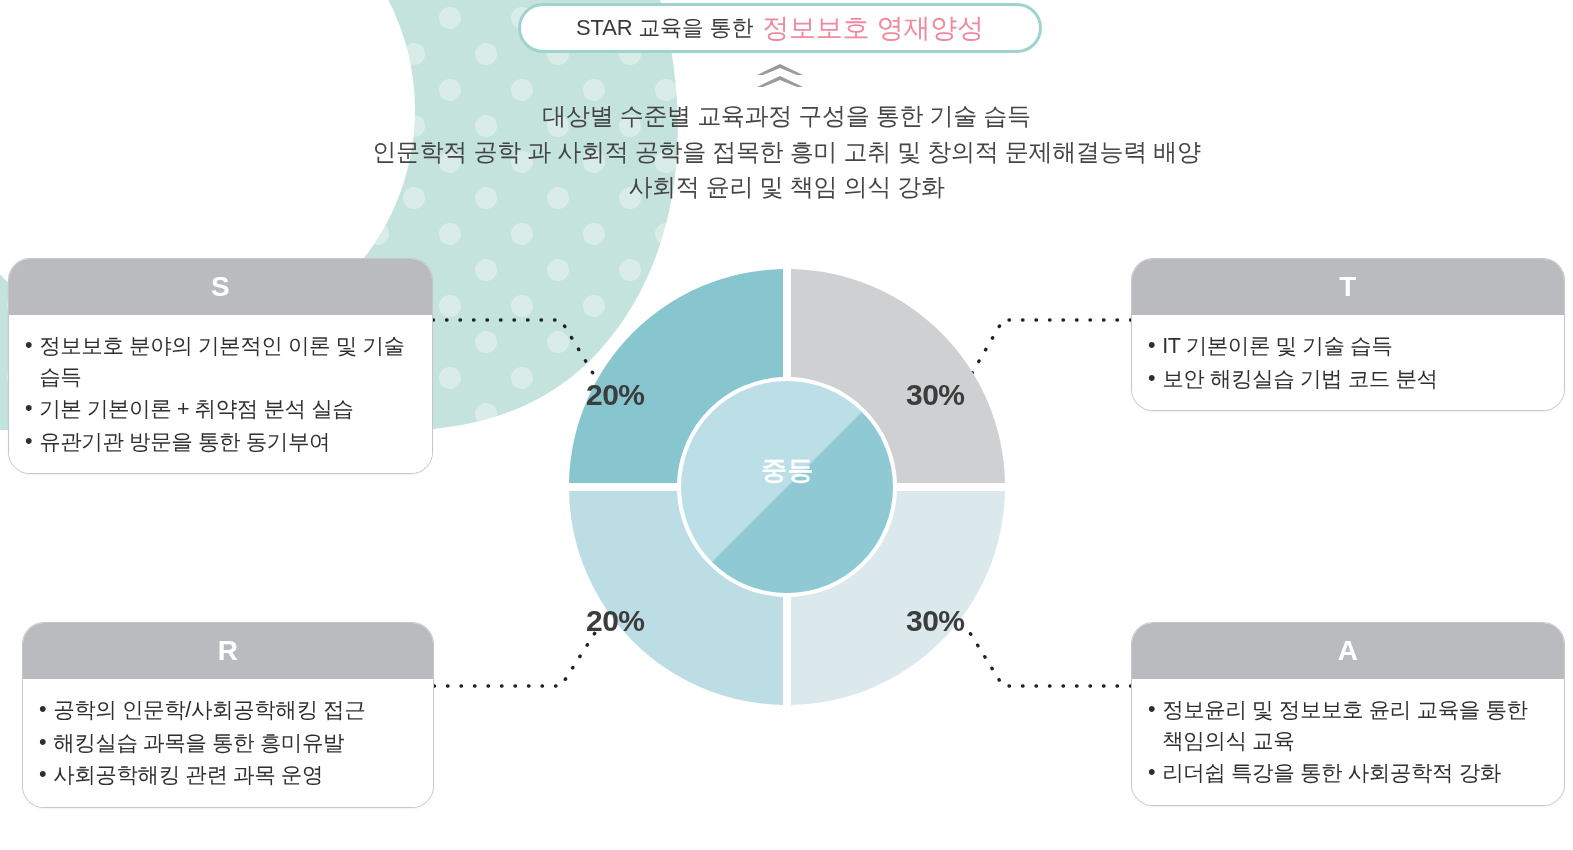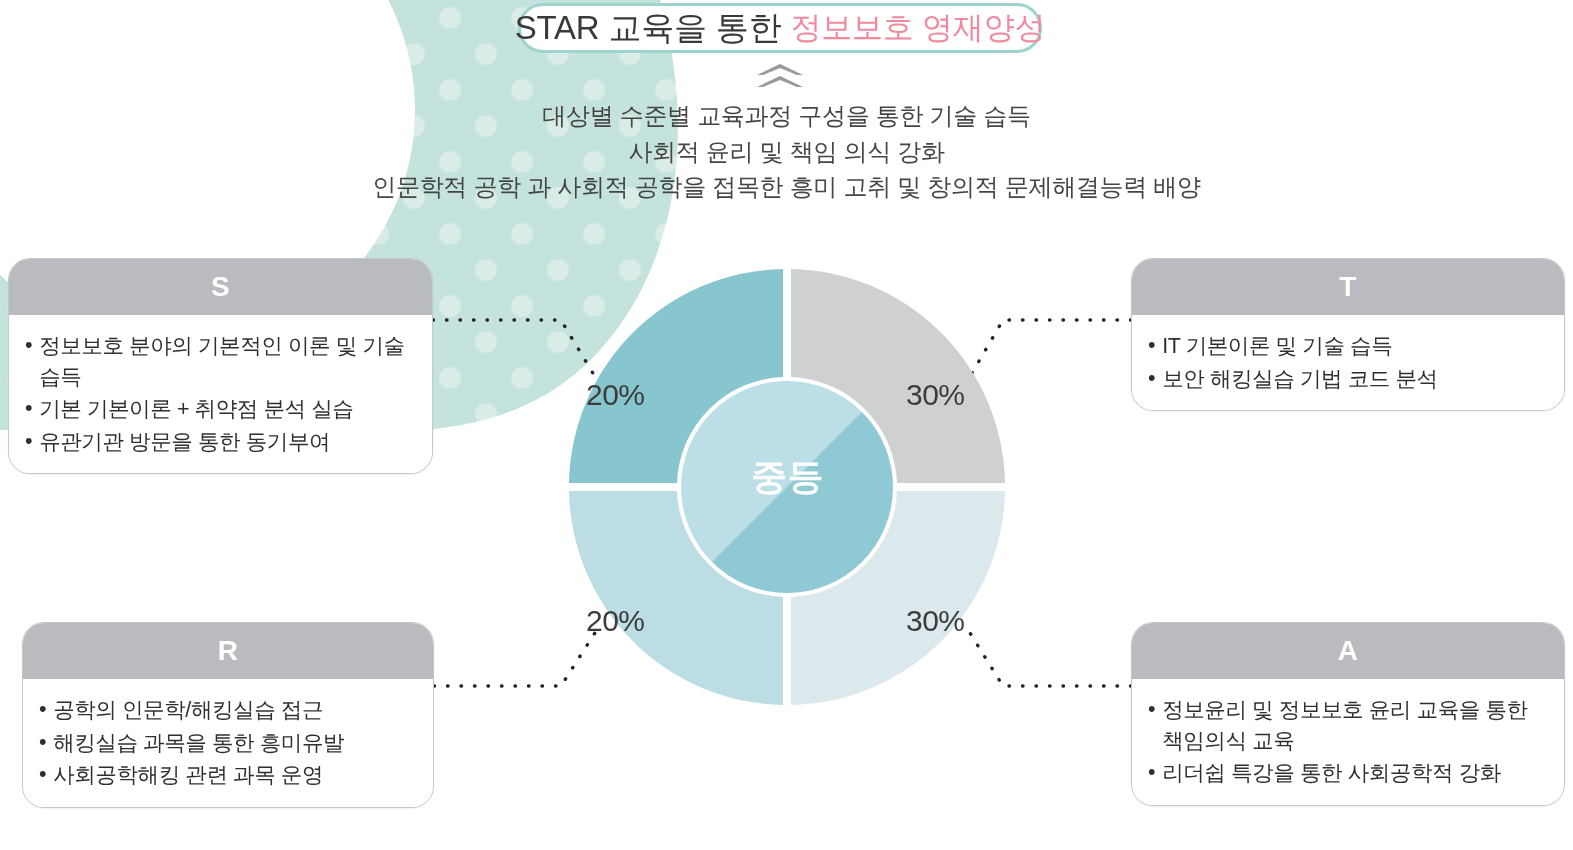--- a/index.html
+++ b/index.html
@@ -36,26 +36,26 @@
     box-sizing: border-box;
     background: #ffffff;
     border: 3px solid #9fd4ce;
     border-radius: 26px;
     display: flex;
     align-items: center;
     justify-content: center;
     white-space: nowrap;
   }
   #title-pill .t-black {
-    font-size: 33px;
+    font-size: 22px;
     color: #3a3a3a;
     letter-spacing: -0.2px;
   }
   #title-pill .t-pink {
-    font-size: 31px;
+    font-size: 27px;
     color: #f08a9e;
     letter-spacing: -0.2px;
     margin-left: 9px;
   }
 
   
   #chevron-up {
     position: absolute;
     left: 757px;
     top: 64px;
@@ -130,37 +130,37 @@
   #donut-wrap {
     position: absolute;
     left: 563px;
     top: 263px;
     width: 448px;
     height: 448px;
   }
   .pct-label {
     position: absolute;
     font-size: 30px;
-    font-weight: normal;
+    font-weight: bold;
     color: #3c3c3c;
     letter-spacing: -0.5px;
   }
   #pct-tl { left: 586px; top: 378px; }
   #pct-tr { left: 906px; top: 378px; }
   #pct-bl { left: 586px; top: 604px; }
   #pct-br { left: 906px; top: 604px; }
 
   #center-label {
     position: absolute;
     left: 660px;
     top: 455px;
     width: 255px;
     text-align: center;
     color: #ffffff;
-    font-size: 36px;
+    font-size: 26px;
     font-weight: bold;
     line-height: 1.22;
     letter-spacing: 0.5px;
     pointer-events: none;
   }
 
   
   #connectors {
     position: absolute;
     left: 0; top: 0;
@@ -203,22 +203,22 @@
     <span class="t-pink">정보보호 영재양성</span>
   </div>
 
   <svg id="chevron-up" viewBox="0 0 46 26" xmlns="http://www.w3.org/2000/svg">
     <polygon points="23,0 46,11 40,11 23,4 6,11 0,11" fill="#9a9a9a"></polygon>
     <polygon points="23,12 46,23 40,23 23,16 6,23 0,23" fill="#9a9a9a"></polygon>
   </svg>
 
   <div id="subtitle-block">
     <div class="sub-line">대상별 수준별 교육과정 구성을 통한 기술 습득</div>
+    <div class="sub-line">인문학적 공학 과 사회적 공학을 접목한 흥미 고취 및 창의적 문제해결능력 배양</div>
     <div class="sub-line">사회적 윤리 및 책임 의식 강화</div>
-    <div class="sub-line">인문학적 공학 과 사회적 공학을 접목한 흥미 고취 및 창의적 문제해결능력 배양</div>
   </div>
 
   <svg id="connectors" viewBox="0 0 1573 850" xmlns="http://www.w3.org/2000/svg">
     <polyline points="433,320 561,320 600,385" fill="none" stroke="#222" stroke-width="3.4" stroke-linecap="round" stroke-dasharray="0.5 13"></polyline>
     <polyline points="1131,320 1003,320 965,385" fill="none" stroke="#222" stroke-width="3.4" stroke-linecap="round" stroke-dasharray="0.5 13"></polyline>
     <polyline points="434,686 561,686 600,625" fill="none" stroke="#222" stroke-width="3.4" stroke-linecap="round" stroke-dasharray="0.5 13"></polyline>
     <polyline points="1131,686 1003,686 965,625" fill="none" stroke="#222" stroke-width="3.4" stroke-linecap="round" stroke-dasharray="0.5 13"></polyline>
   </svg>
 
   <svg id="donut-wrap" viewBox="0 0 448 448" xmlns="http://www.w3.org/2000/svg">
@@ -281,21 +281,21 @@
         <span class="bullet-text">보안 해킹실습 기법 코드 분석</span>
       </div>
     </div>
   </div>
 
   <div class="card" id="card-R">
     <div class="card-header">R</div>
     <div class="card-body">
       <div class="bullet-row">
         <span class="bullet-dot">•</span>
-        <span class="bullet-text">공학의 인문학/해킹실습 접근</span>
+        <span class="bullet-text">공학의 인문학/사회공학해킹 접근</span>
       </div>
       <div class="bullet-row">
         <span class="bullet-dot">•</span>
         <span class="bullet-text">해킹실습 과목을 통한 흥미유발</span>
       </div>
       <div class="bullet-row">
         <span class="bullet-dot">•</span>
         <span class="bullet-text">사회공학해킹 관련 과목 운영</span>
       </div>
     </div>

